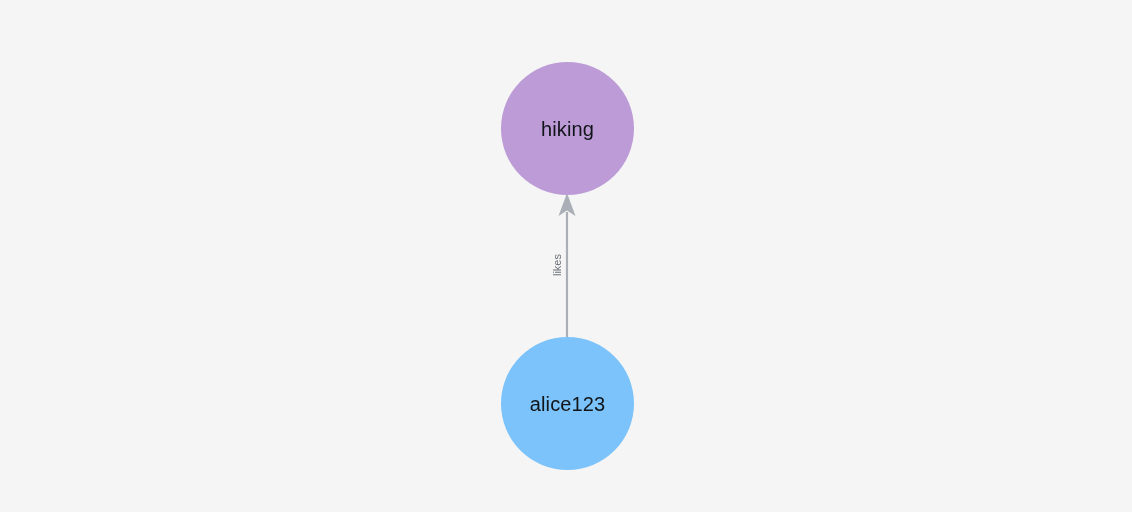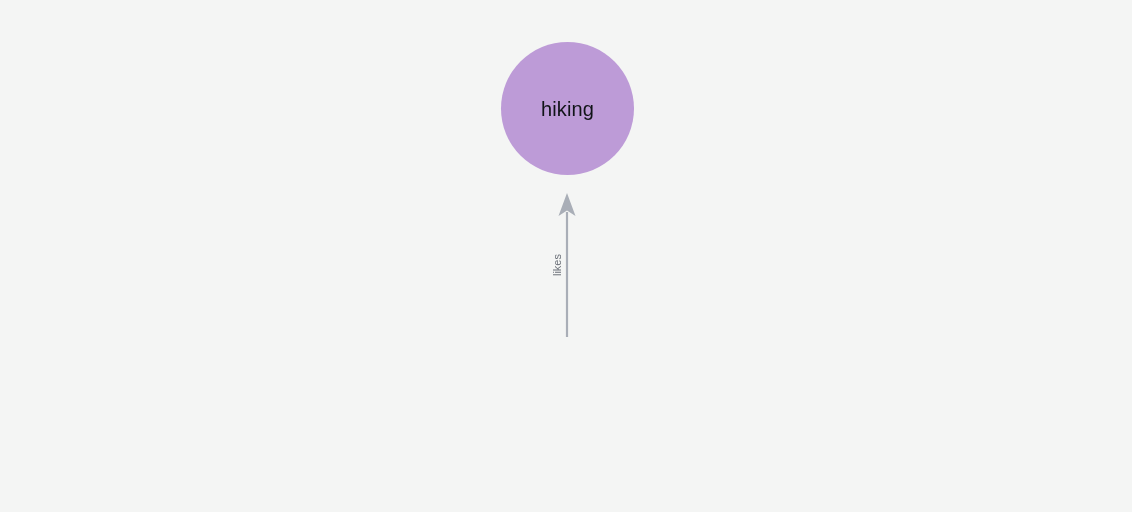--- a/index.html
+++ b/index.html
@@ -38,21 +38,21 @@
     font-family: "Liberation Sans", sans-serif;
     font-size: 20px;
     color: #111418;
     line-height: 1;
     letter-spacing: 0.1px;
     white-space: nowrap;
     user-select: none;
   }
   #node-hiking {
     left: 501px;
-    top: 42px;
+    top: 62px;
     width: 133px;
     height: 133px;
     background: #bd9bd7;
   }
   #node-alice123 {
     left: 501px;
     top: 337px;
     width: 133px;
     height: 133px;
     background: #7bc3fa;
@@ -83,16 +83,19 @@
     <g>
       <line x1="567" y1="337" x2="567" y2="212" stroke="#a9aeb7" stroke-width="2.2"></line>
       <polygon points="567,193 575.5,216 567,210.5 558.5,216" fill="#a9aeb7"></polygon>
     </g>
   </svg>
 
   <div class="node" id="node-hiking">
     <span class="node-label">hiking</span>
   </div>
 
+  <div class="node" id="node-alice123">
+    <span class="node-label">alice123</span>
+  </div>
 
   <div class="edge-label" id="edge-label-likes">likes</div>
 
 </div>
 
 </body></html>

